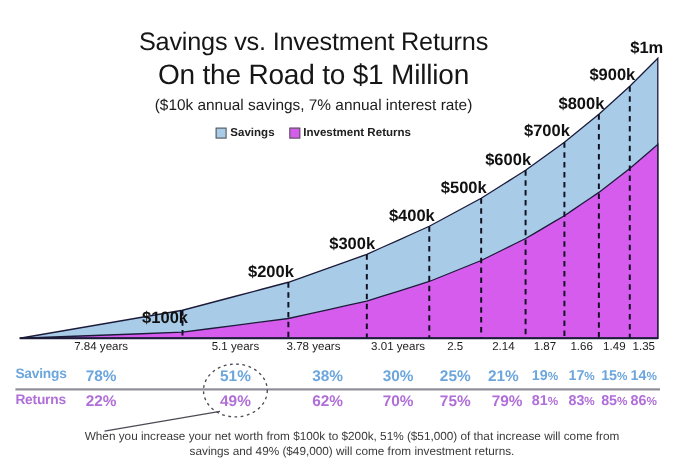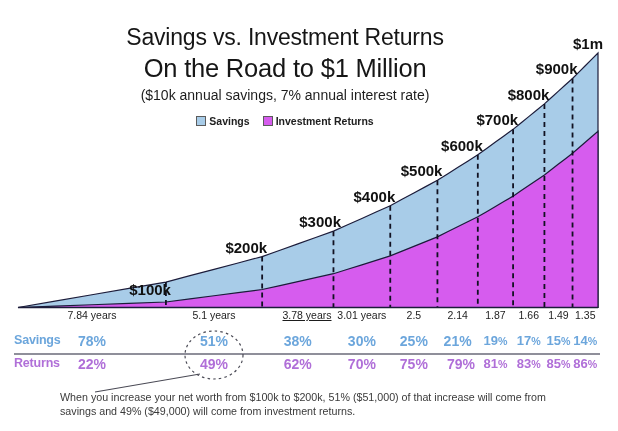--- a/index.html
+++ b/index.html
@@ -176,20 +176,21 @@
     pointer-events: none;
   }
   .caption {
     position: absolute;
     left: 60px;
     top: 390px;
     width: 520px;
     font-size: 10.7px;
     line-height: 14px;
     color: #3a3a3a;
+    text-align: center;
   }
 </style>
 </head>
 <body>
 
 <div id="root">
 
   <div class="title-block">
     <div class="title-line1">Savings vs. Investment Returns</div>
     <div class="title-line2">On the Road to $1 Million</div>
@@ -235,21 +236,21 @@
       <div class="value-label" style="left: 482.811px; top: 153.8px;">$600k</div>
       <div class="value-label" style="left: 518.094px; top: 128.35px;">$700k</div>
       <div class="value-label" style="left: 549.415px; top: 102.9px; padding-left: 39px;">$800k</div>
       <div class="value-label" style="left: 577.528px; top: 77.45px;">$900k</div>
       <div class="value-label" style="left: 603px; top: 52px;">$1m</div>
     </div>
 
   <div class="year-labels" id="year-labels">
       <div class="year-label" style="left: 91.9623px;">7.84 years</div>
       <div class="year-label" style="left: 214.038px;">5.1 years</div>
-      <div class="year-label" style="left: 307px; text-decoration: underline;">3.78 years</div>
+      <div class="year-label" style="left: 285px;">3.78 years</div>
       <div class="year-label" style="left: 361.868px;">3.01 years</div>
       <div class="year-label" style="left: 413.849px;">2.5</div>
       <div class="year-label" style="left: 457.623px;">2.14</div>
       <div class="year-label" style="left: 495.453px;">1.87</div>
       <div class="year-label" style="left: 528.755px;">1.66</div>
       <div class="year-label" style="left: 558.472px;">1.49</div>
       <div class="year-label" style="left: 585.264px;">1.35</div>
     </div>
 
   <div class="pct-table">

